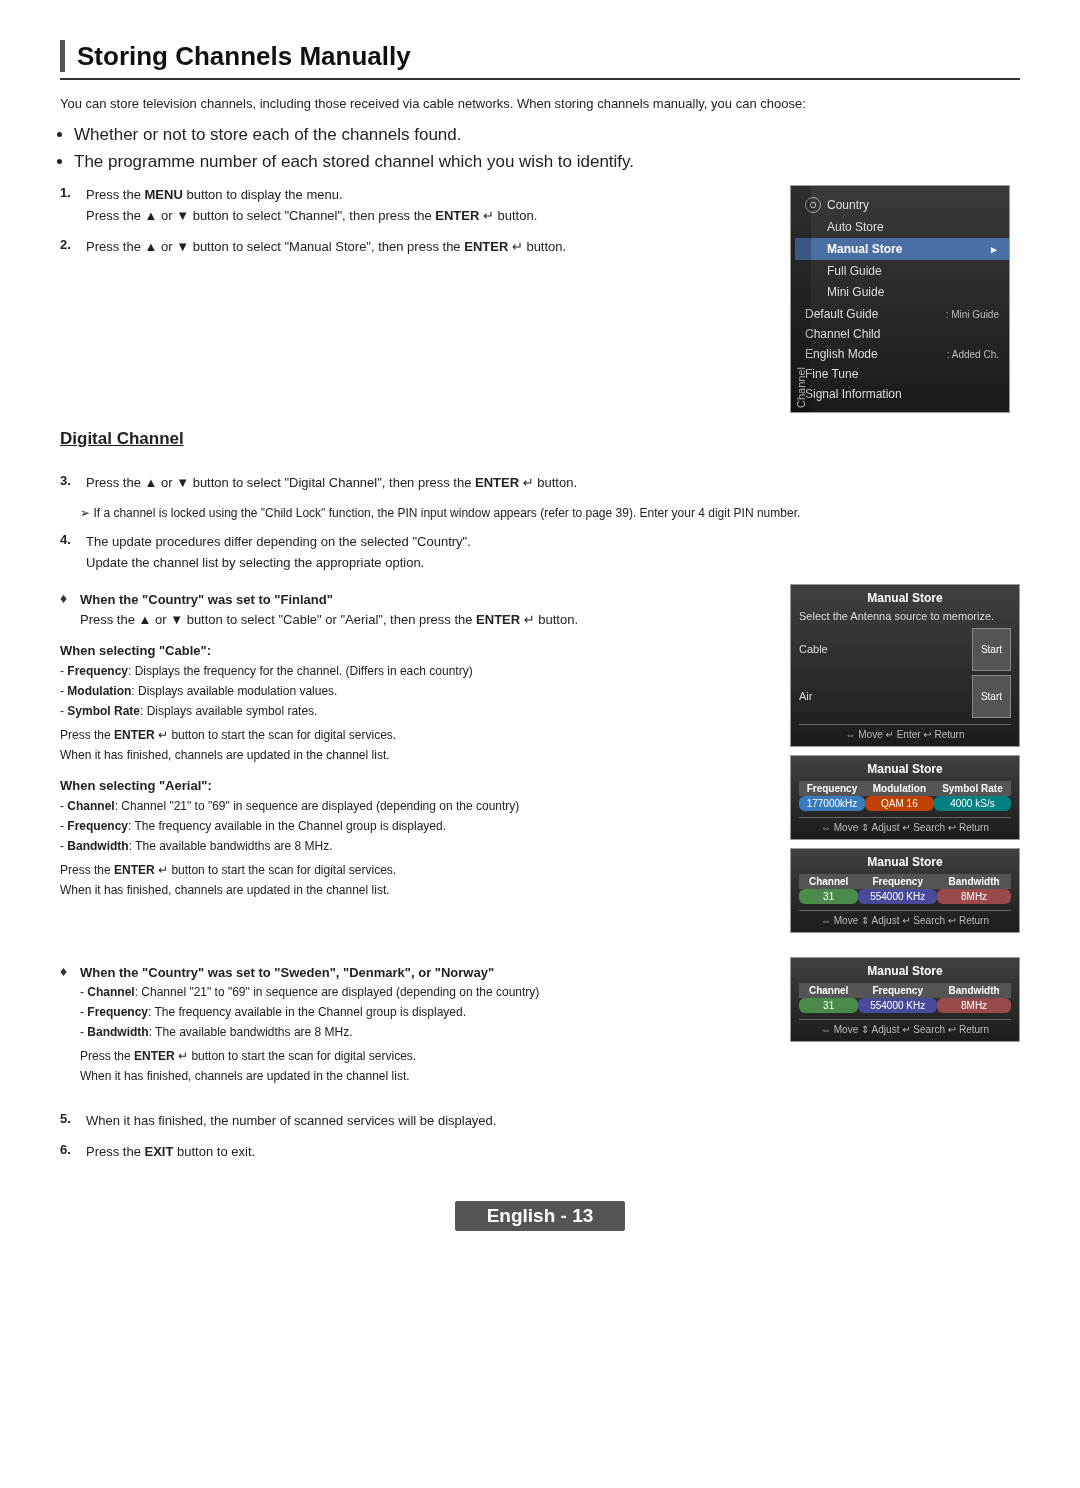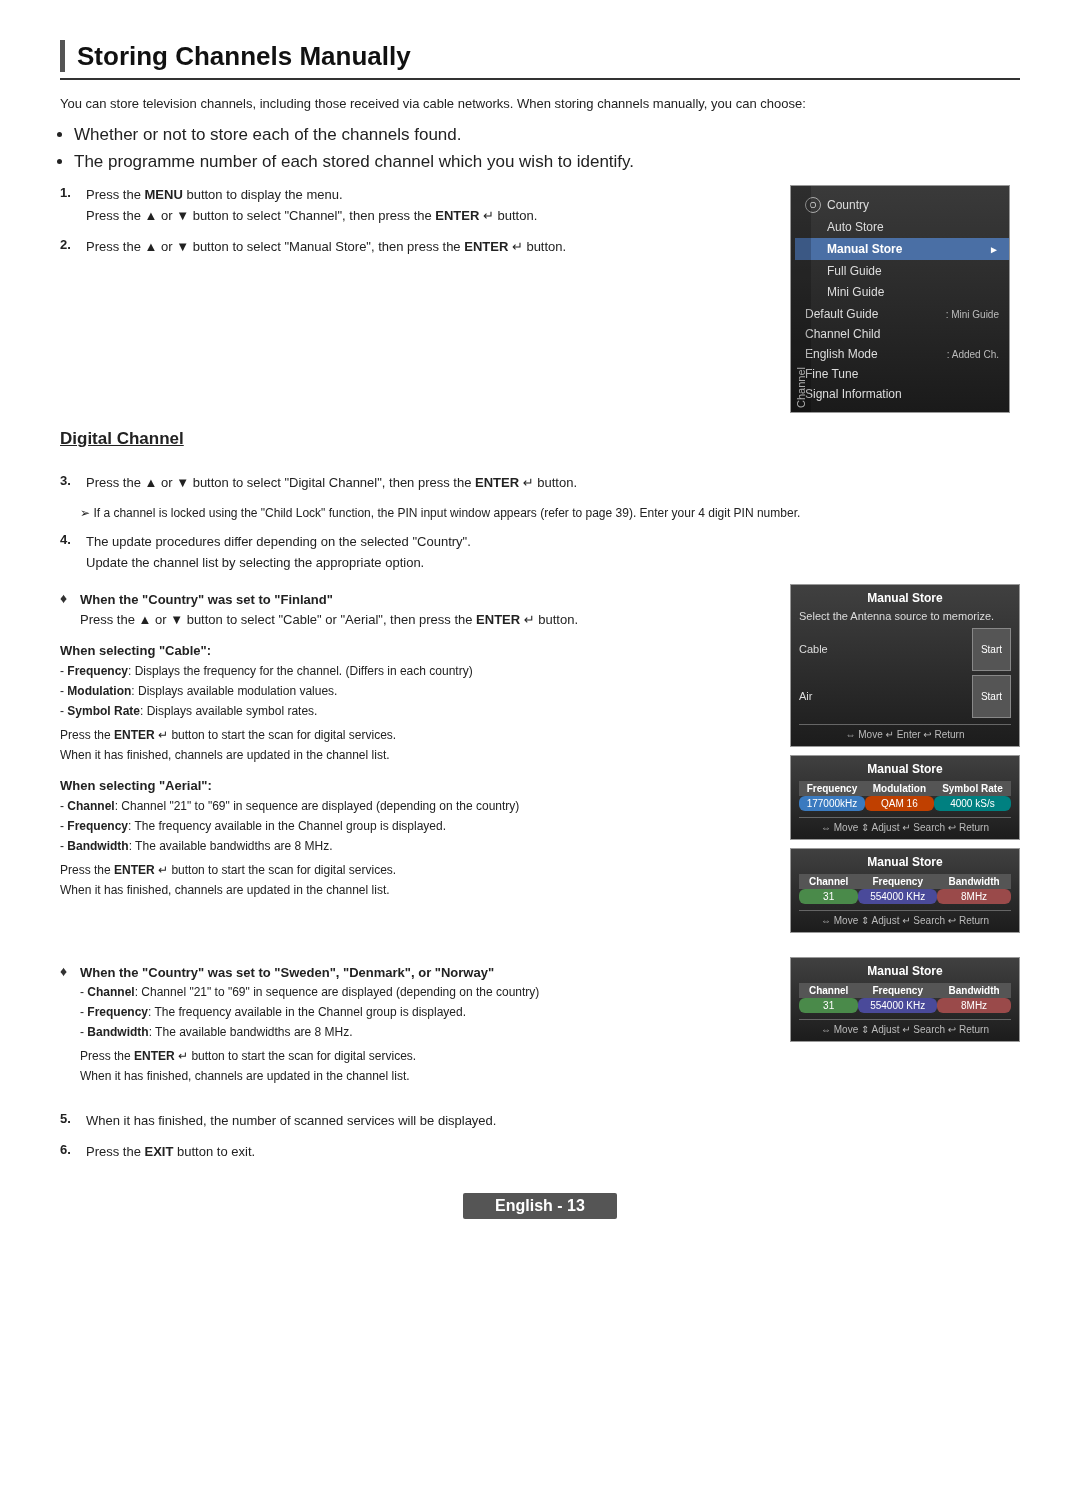--- a/index.html
+++ b/index.html
@@ -224,24 +224,25 @@
 
     
     .page-footer {
       text-align: center;
       margin-top: 30px;
     }
     .footer-badge {
       display: inline-block;
       background: #555;
       color: #fff;
-      font-size: 16px;
+      font-size: 19px;
       font-weight: bold;
       padding: 4px 32px;
       border-radius: 2px;
+      margin-top: 8px;
     }
     .sub-note {
       font-size: 12px;
       line-height: 1.5;
     }
     .when-heading {
       font-weight: bold;
       font-size: 13px;
       margin-bottom: 4px;
       margin-top: 8px;

